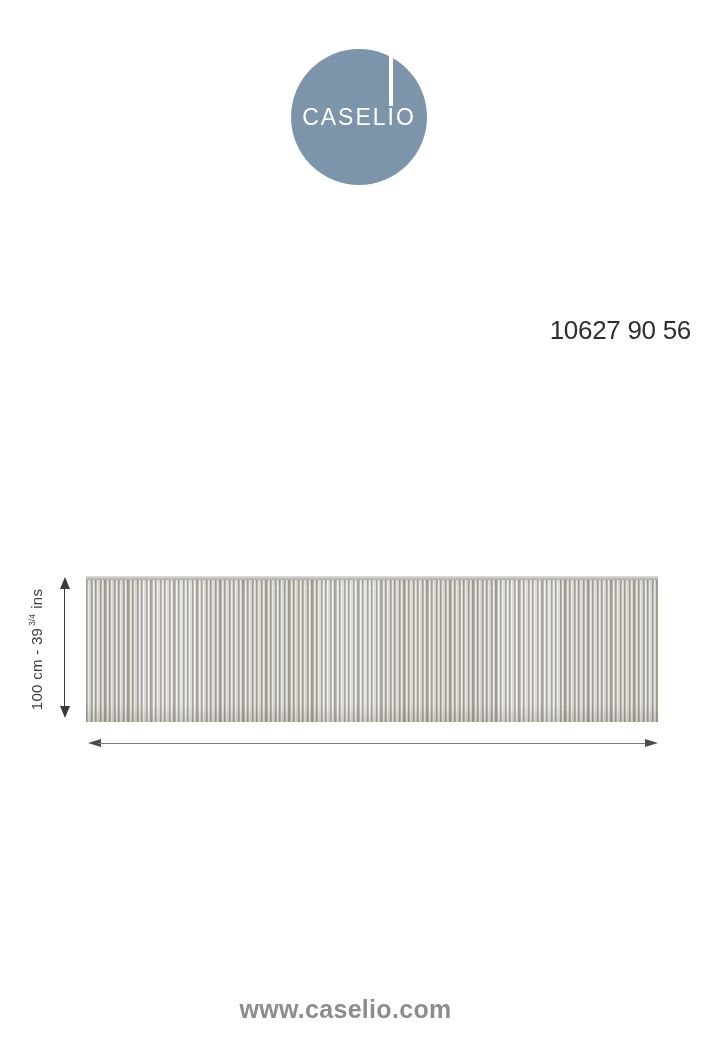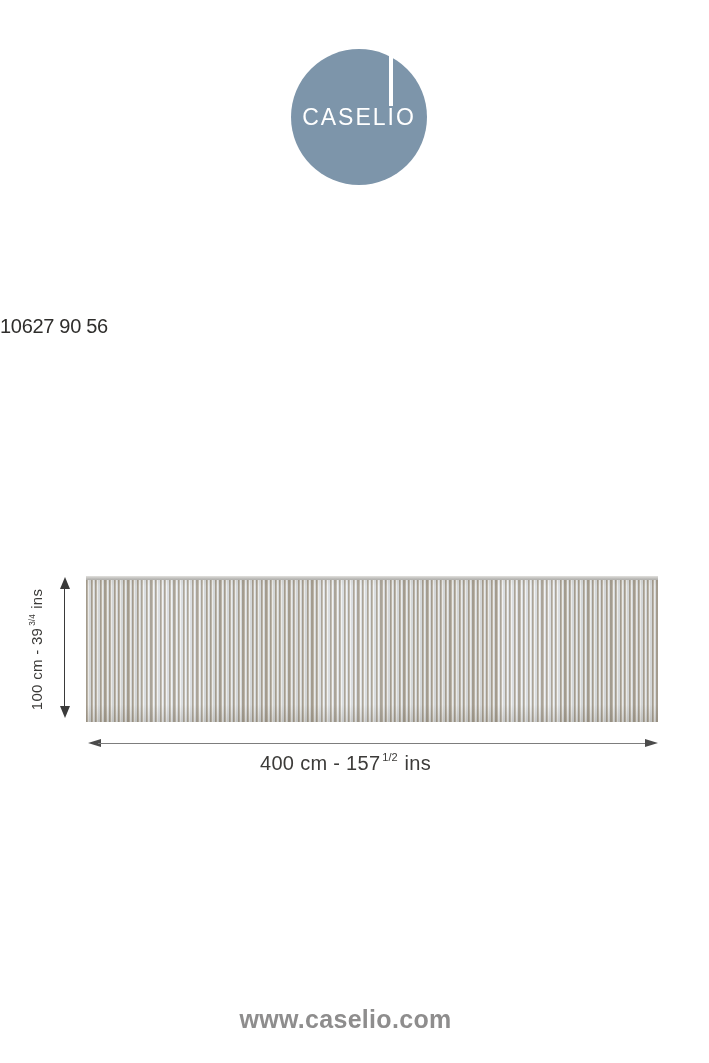--- a/index.html
+++ b/index.html
@@ -53,22 +53,22 @@
     font-size: 21px;
     font-weight: bold;
     letter-spacing: 0.8px;
     color: #2c2b29;
   }
   .product-ref {
     position: absolute;
     top: 315px;
     left: 0;
     width: 100%;
-    text-align: left;
-    font-size: 20px;
+    text-align: right;
+    font-size: 26px;
     font-weight: 400;
     letter-spacing: -0.3px;
     color: #2f2e2c;
   }
 
   
   .swatch {
     position: absolute;
     left: 86px;
     top: 576px;
@@ -160,21 +160,20 @@
 
   
   .footer {
     position: absolute;
     top: 995px; left: 0; width: 100%;
     text-align: center;
     font-size: 25px;
     font-weight: bold;
     letter-spacing: 0.3px;
     color: #8e8d8d;
-    margin-top: 10px;
   }
 </style>
 </head>
 <body>
 
 <div class="page">
 
   <div class="logo">
     <div class="logo-text"><span>CASEL</span><span class="logo-i"><span class="logo-bar"></span><span>I</span></span><span>O</span></div>
   </div>
@@ -197,17 +196,16 @@
   <div class="dim-v dim-label">
     <span class="rot"><span>100 cm - 39</span><sup>3/4</sup> <span>ins</span></span>
   </div>
 
   <div class="arrow-h">
     <div class="head-left"></div>
     <div class="line"></div>
     <div class="head-right"></div>
   </div>
 
-  <div class="dim-h dim-label"><span>400 cm - 157</span><sup>1/2</sup> <span>ins</span></div>
 
   <div class="footer">www.caselio.com</div>
 
 </div>
 
 </body></html>

